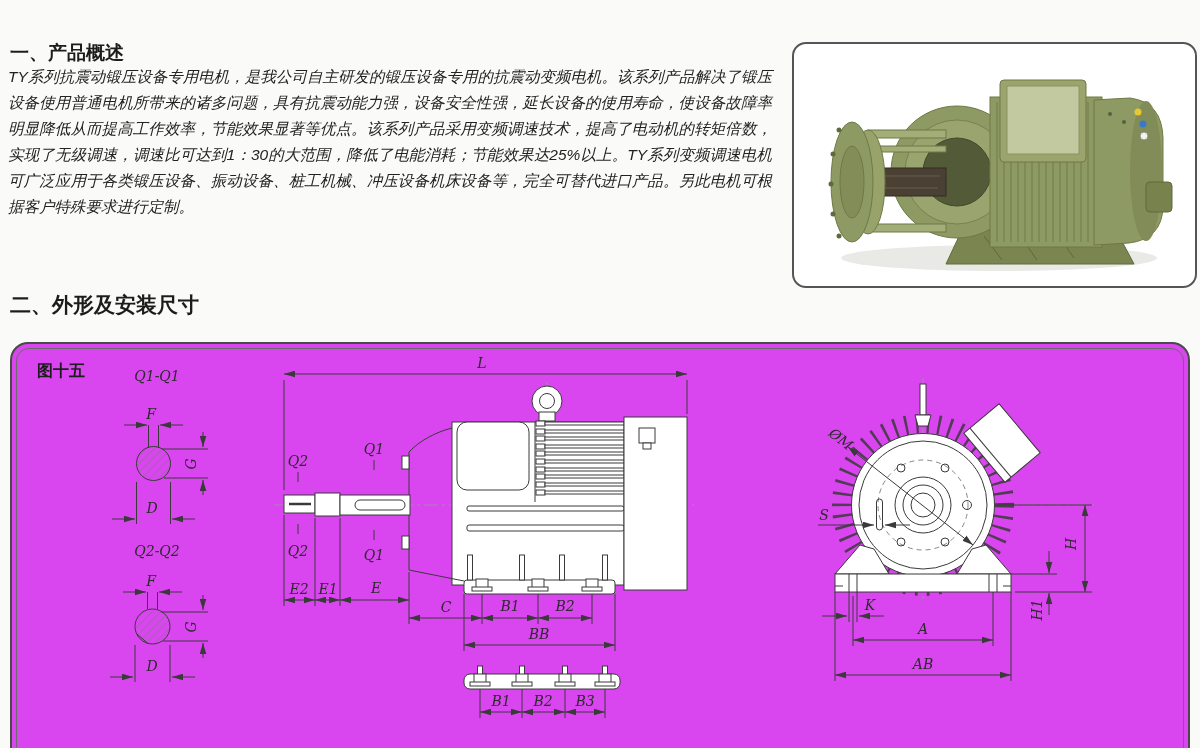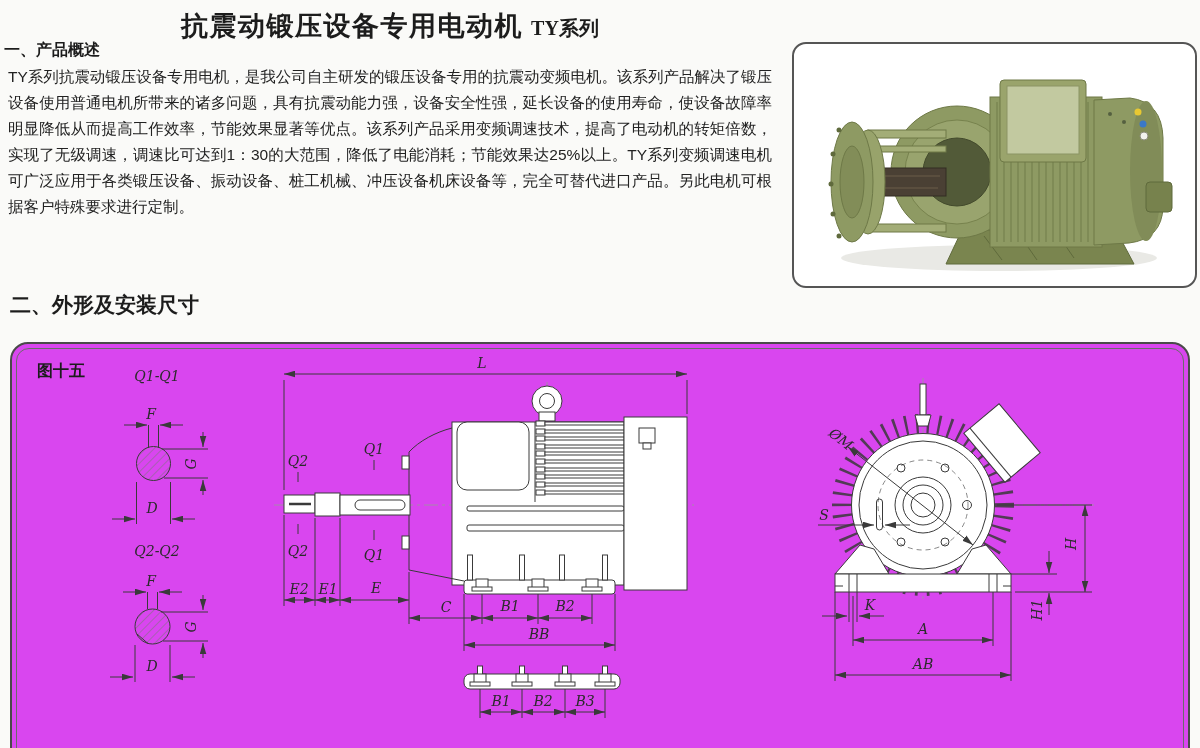--- a/index.html
+++ b/index.html
@@ -5,24 +5,24 @@
   html,body{margin:0;padding:0}
   body{
     width:1200px;height:748px;position:relative;overflow:hidden;
     background:#fafaf8;color:#1c1c1c;
     font-family:"Liberation Sans","DejaVu Sans",sans-serif;
   }
   .page{position:absolute;inset:0}
   .hd{position:absolute;left:0;top:8px;width:780px;text-align:center;white-space:nowrap}
   .hd .t1{font-size:27px;font-weight:bold;letter-spacing:1.5px}
   .hd .t2{font-size:20px;font-weight:bold;margin-left:8px;font-family:"Liberation Serif","DejaVu Serif",serif}
-  .s1h{position:absolute;left:4px;top:40px;font-size:16px;font-weight:bold}
+  .s1h{position:absolute;left:10px;top:40px;font-size:19px;font-weight:bold}
   .para{
     position:absolute;left:8px;top:64px;width:764px;
-    font-size:15.5px;line-height:26px;text-align:justify;color:#222;
+    font-size:15.5px;line-height:26px;text-align:justify;color:#222;font-style:italic;
   }
   .photo{
     position:absolute;left:792px;top:42px;width:405px;height:246px;
     background:#fff;border:2px solid #555;border-radius:14px;
     box-sizing:border-box;overflow:hidden;
   }
   .photo svg{position:absolute;inset:0}
   .s2h{position:absolute;left:10px;top:291px;font-size:21px;font-weight:bold}
   .panel{
     position:absolute;left:10px;top:342px;width:1180px;height:500px;
@@ -37,23 +37,20 @@
   .cl{stroke:#9a9a9a;stroke-width:0.8;fill:none;stroke-dasharray:14 4 3 4}
   .dash{stroke:#6a6a6a;stroke-width:0.8;fill:none;stroke-dasharray:5 4}
   .dt{font:italic 14px "DejaVu Serif","Liberation Serif",serif;fill:#2b2b2b}
   .cap{font:bold 16px "Liberation Sans","DejaVu Sans",sans-serif;fill:#1c1c1c}
 </style>
 </head>
 <body>
 
 <div class="page">
 
-  <div class="hd">
-    <span class="t1">抗震动锻压设备专用电动机</span><span class="t2">TY系列</span>
-  </div>
 
   <div class="s1h">一、产品概述</div>
   <div class="para">TY系列抗震动锻压设备专用电机，是我公司自主研发的锻压设备专用的抗震动变频电机。该系列产品解决了锻压设备使用普通电机所带来的诸多问题，具有抗震动能力强，设备安全性强，延长设备的使用寿命，使设备故障率明显降低从而提高工作效率，节能效果显著等优点。该系列产品采用变频调速技术，提高了电动机的转矩倍数，实现了无级调速，调速比可达到1：30的大范围，降低了电能消耗；节能效果达25%以上。TY系列变频调速电机可广泛应用于各类锻压设备、振动设备、桩工机械、冲压设备机床设备等，完全可替代进口产品。另此电机可根据客户特殊要求进行定制。</div>
 
   <div class="photo">
     <svg width="401" height="242" viewBox="0 0 401 242">
       <ellipse cx="205" cy="214" rx="158" ry="13" fill="#e9e9e5"></ellipse>
       <g>
 
         <path d="M168,186 L322,186 L340,220 L152,220 Z" fill="#7a854f" stroke="#5f6a3c"></path>

